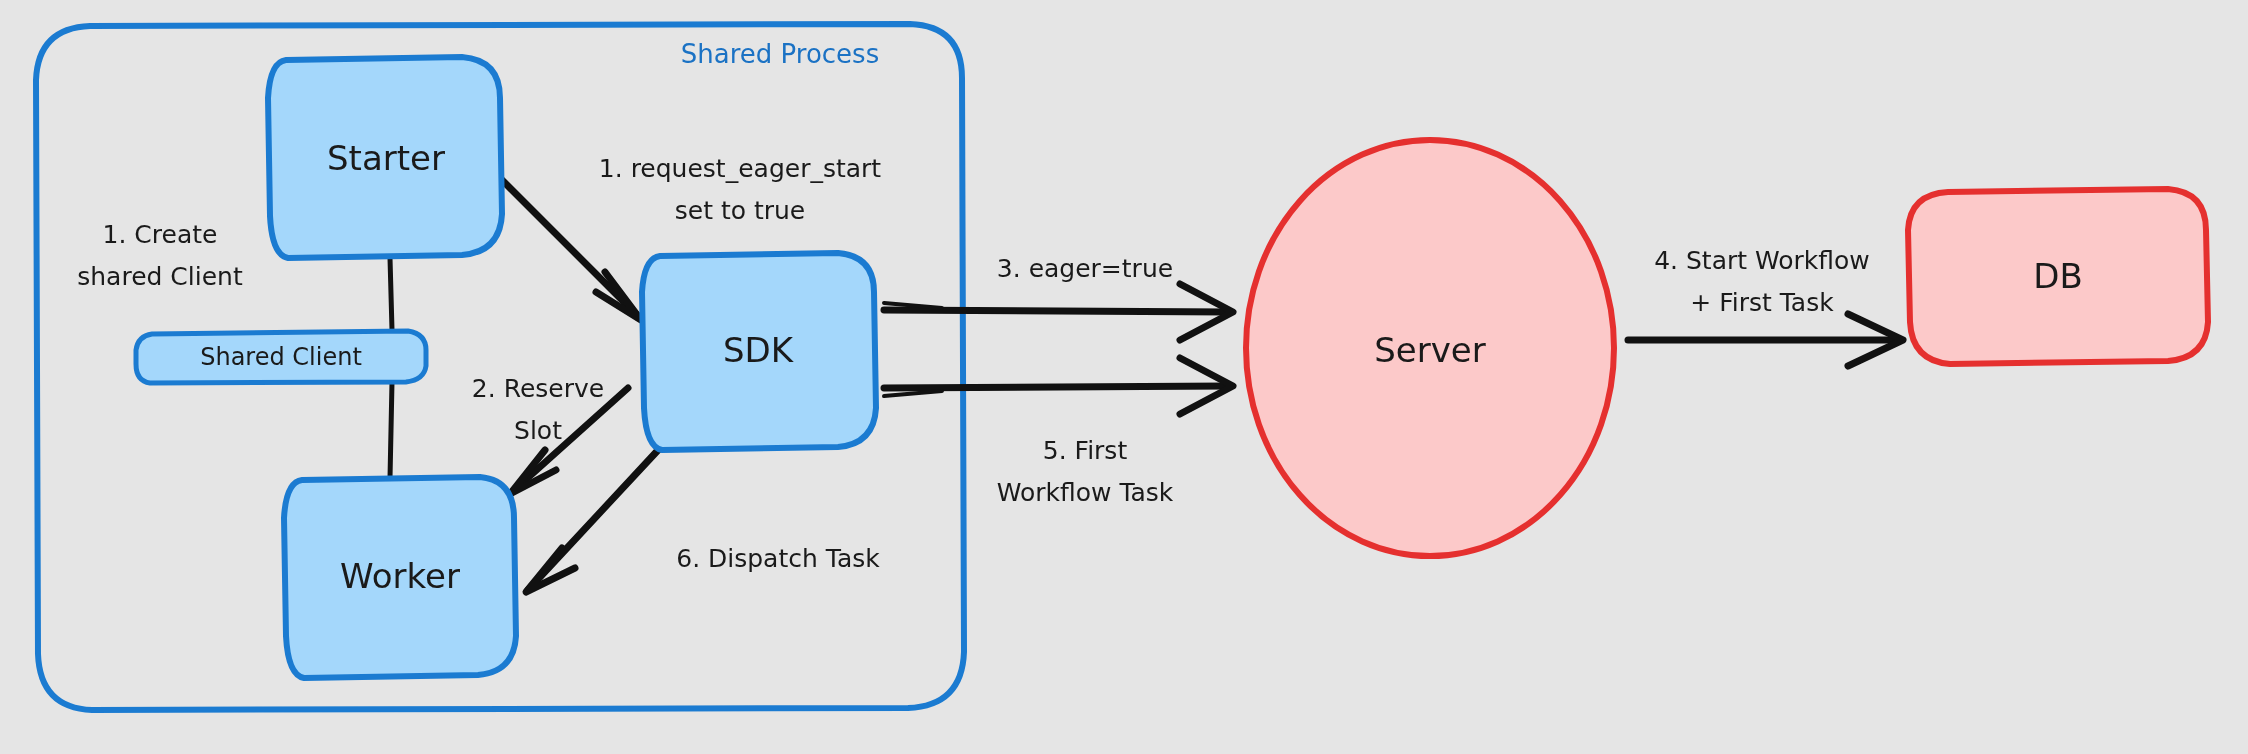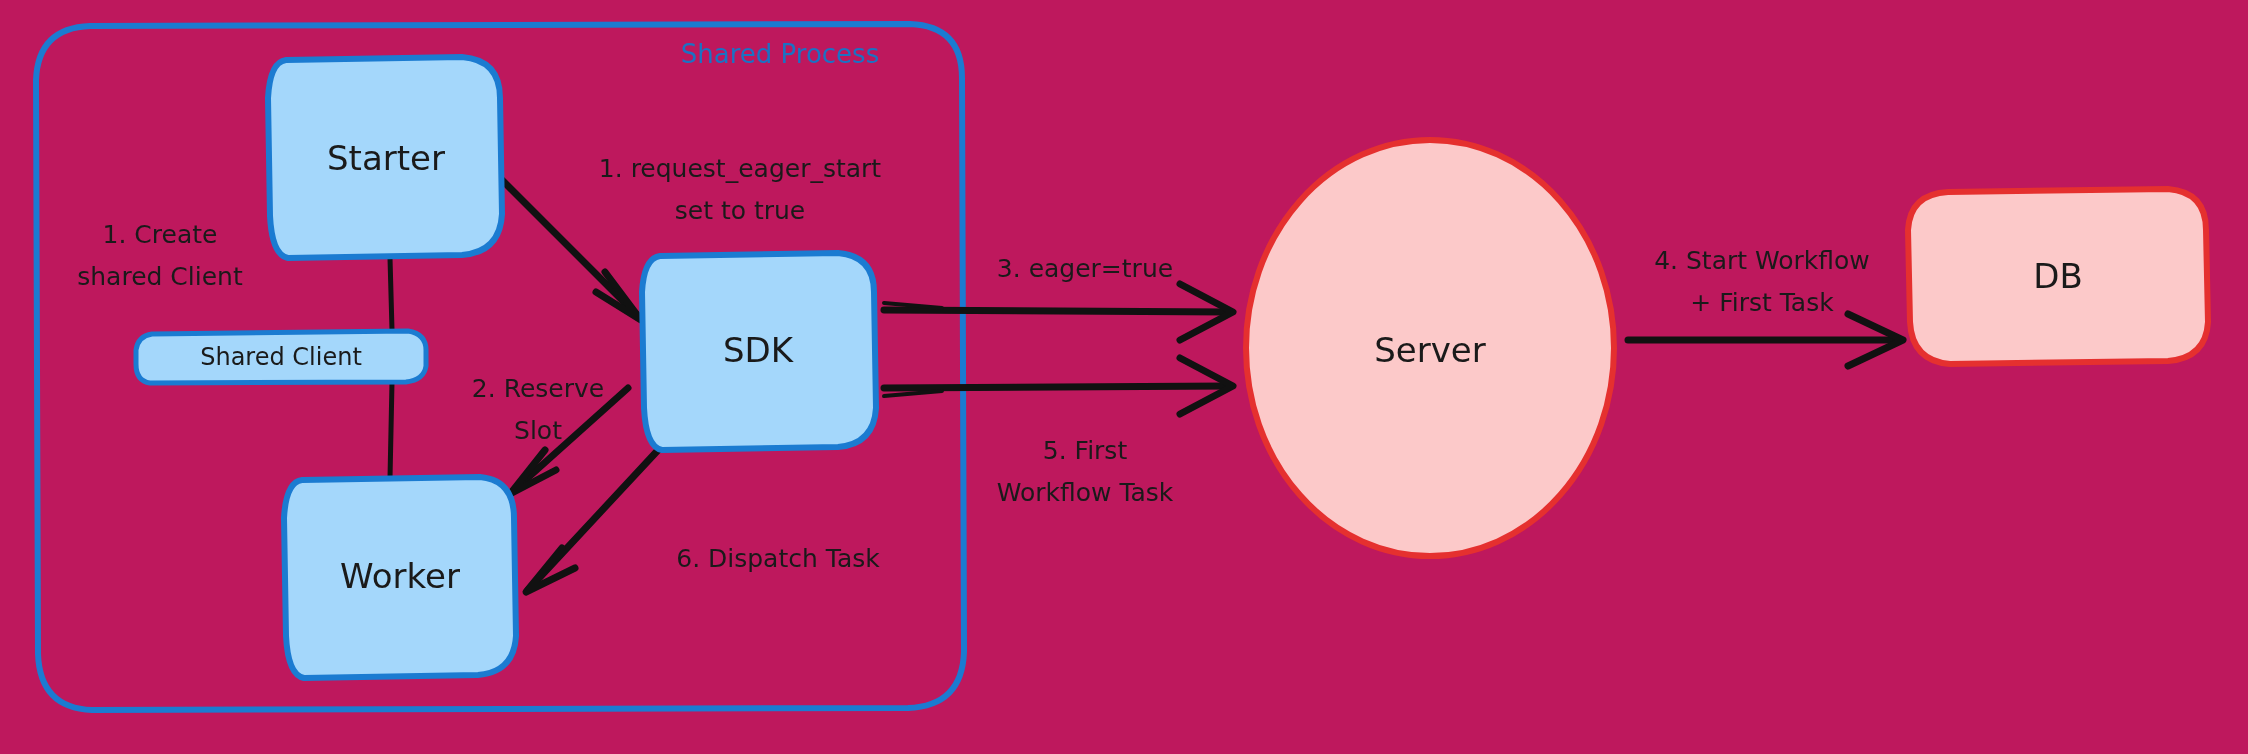--- a/index.html
+++ b/index.html
@@ -8,21 +8,21 @@
     padding: 0;
     background: #ffffff;
   }
   body {
     font-family: "DejaVu Sans", sans-serif;
   }
   #diagram-root {
     position: relative;
     width: 2248px;
     height: 754px;
-    background: #be185d;
+    background: #e5e5e5;
     overflow: hidden;
   }
   svg#scene {
     position: absolute;
     inset: 0;
     width: 2248px;
     height: 754px;
     display: block;
   }
   .node-label {

